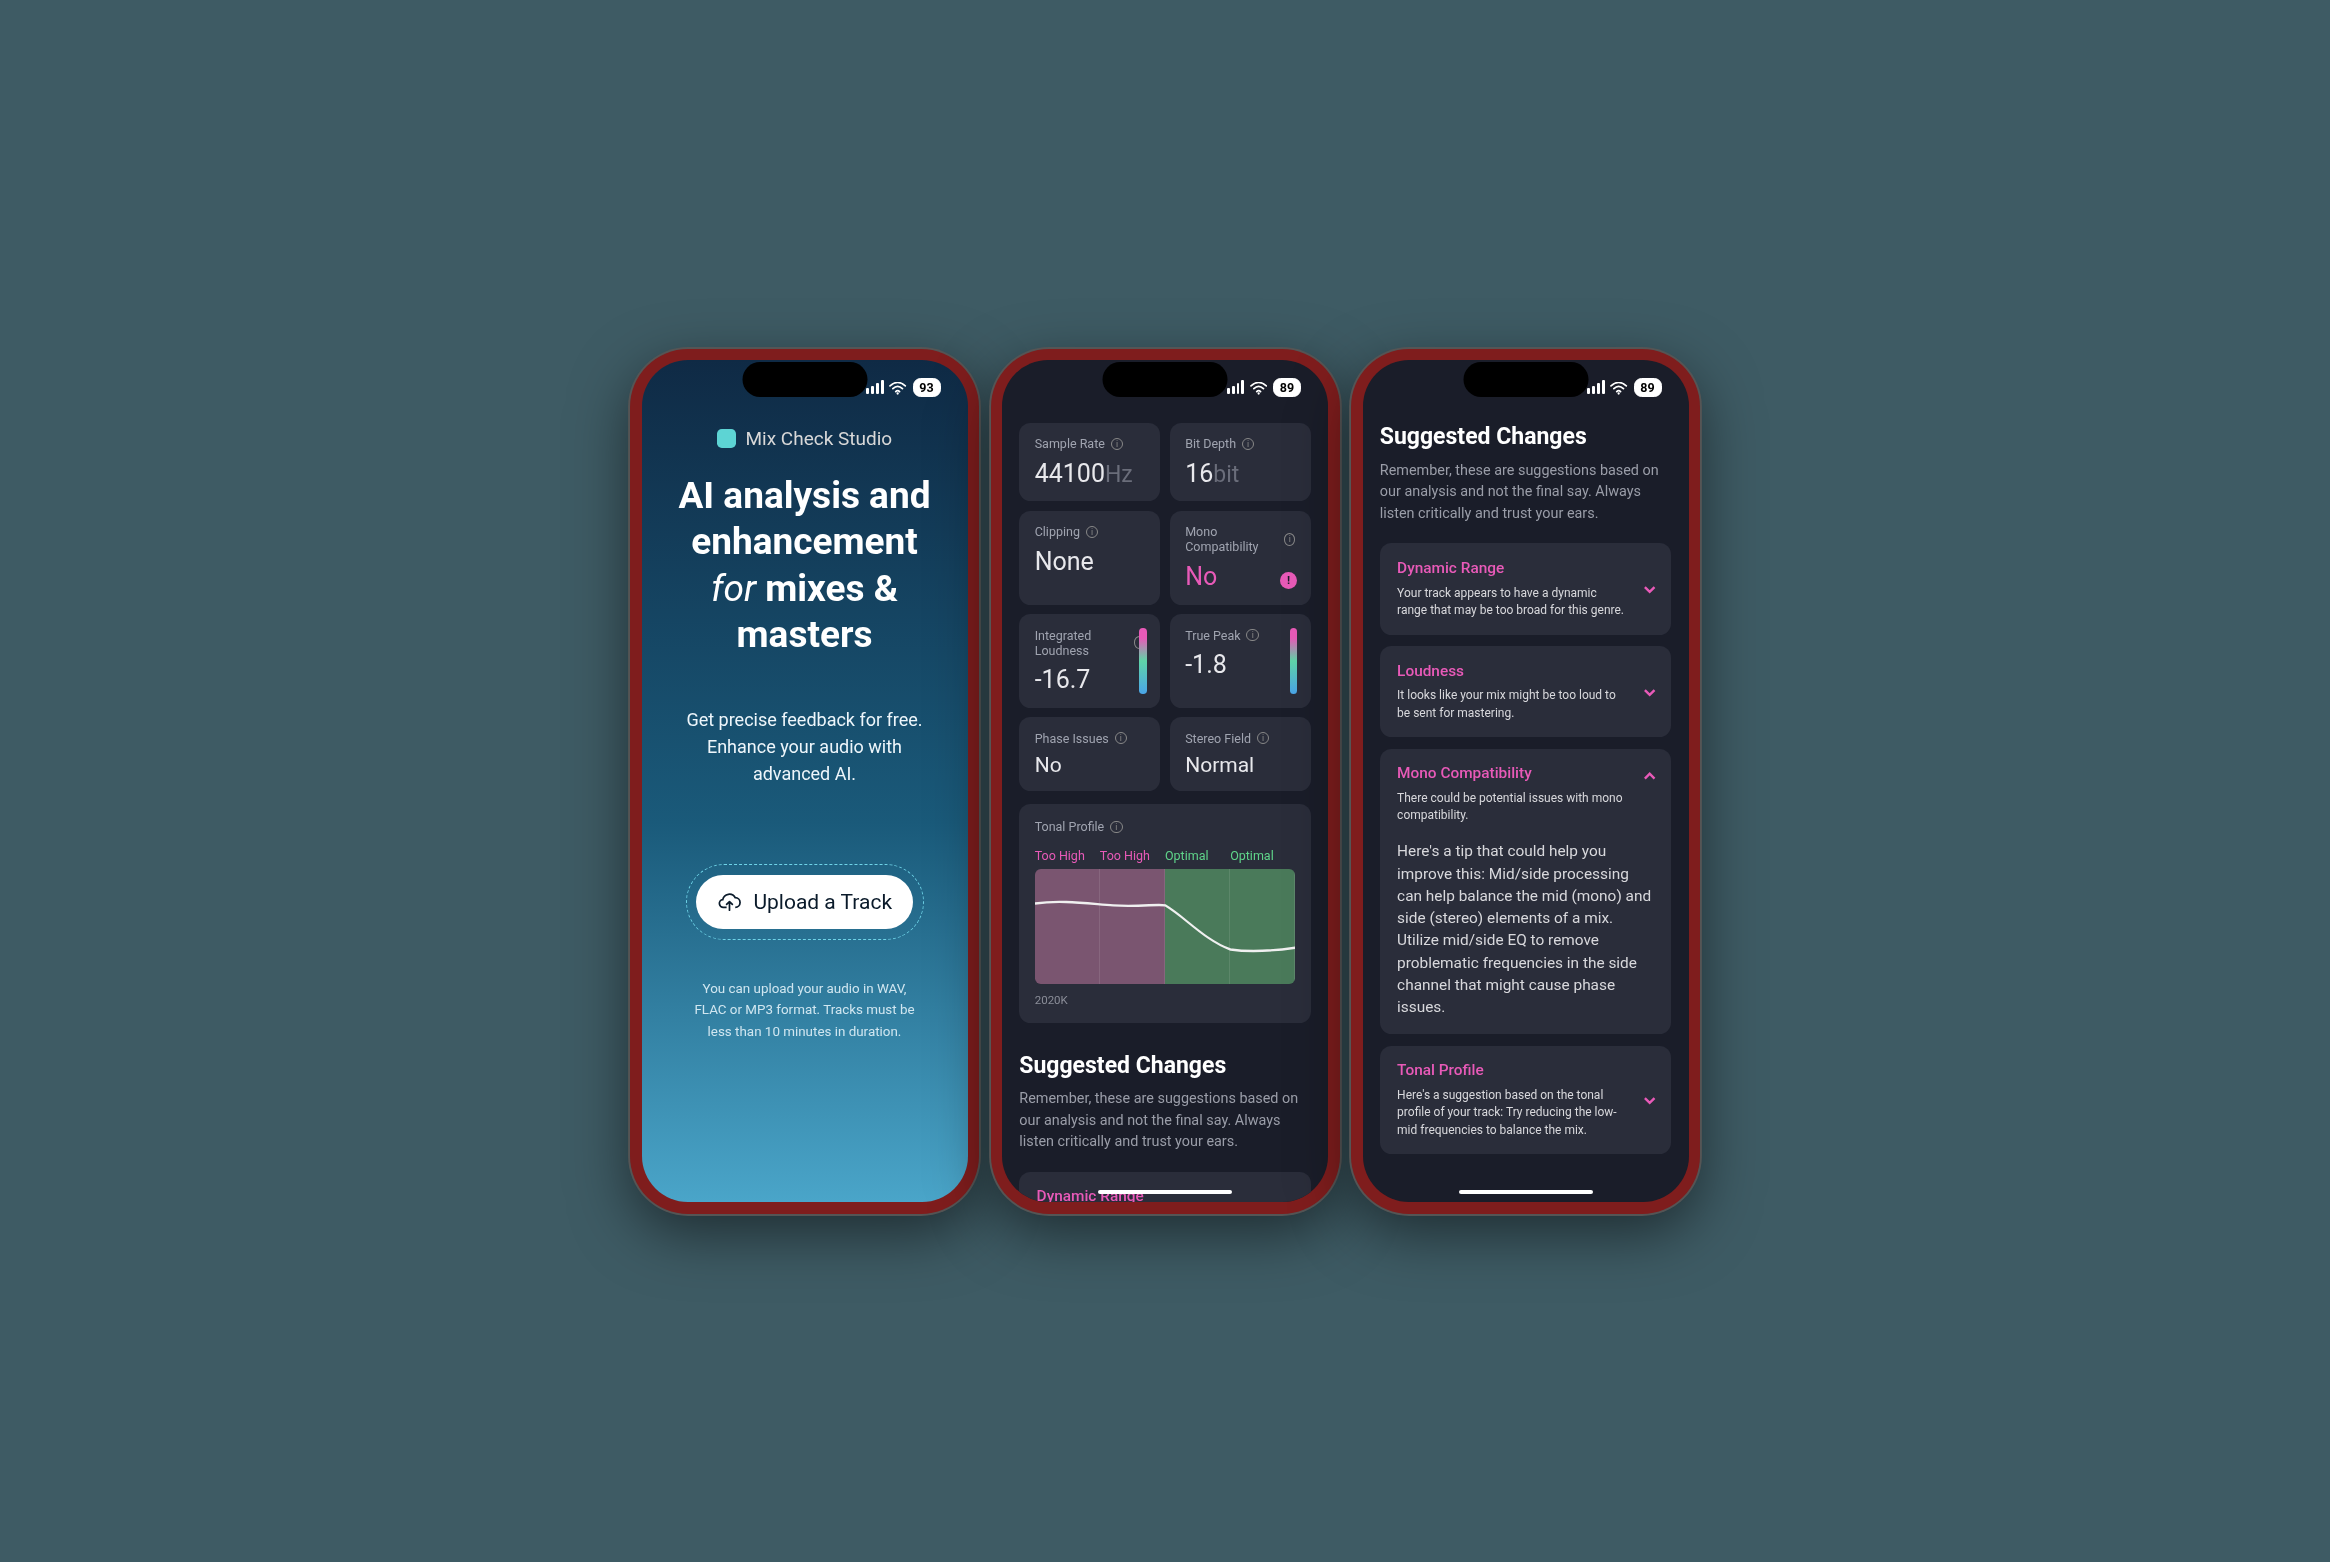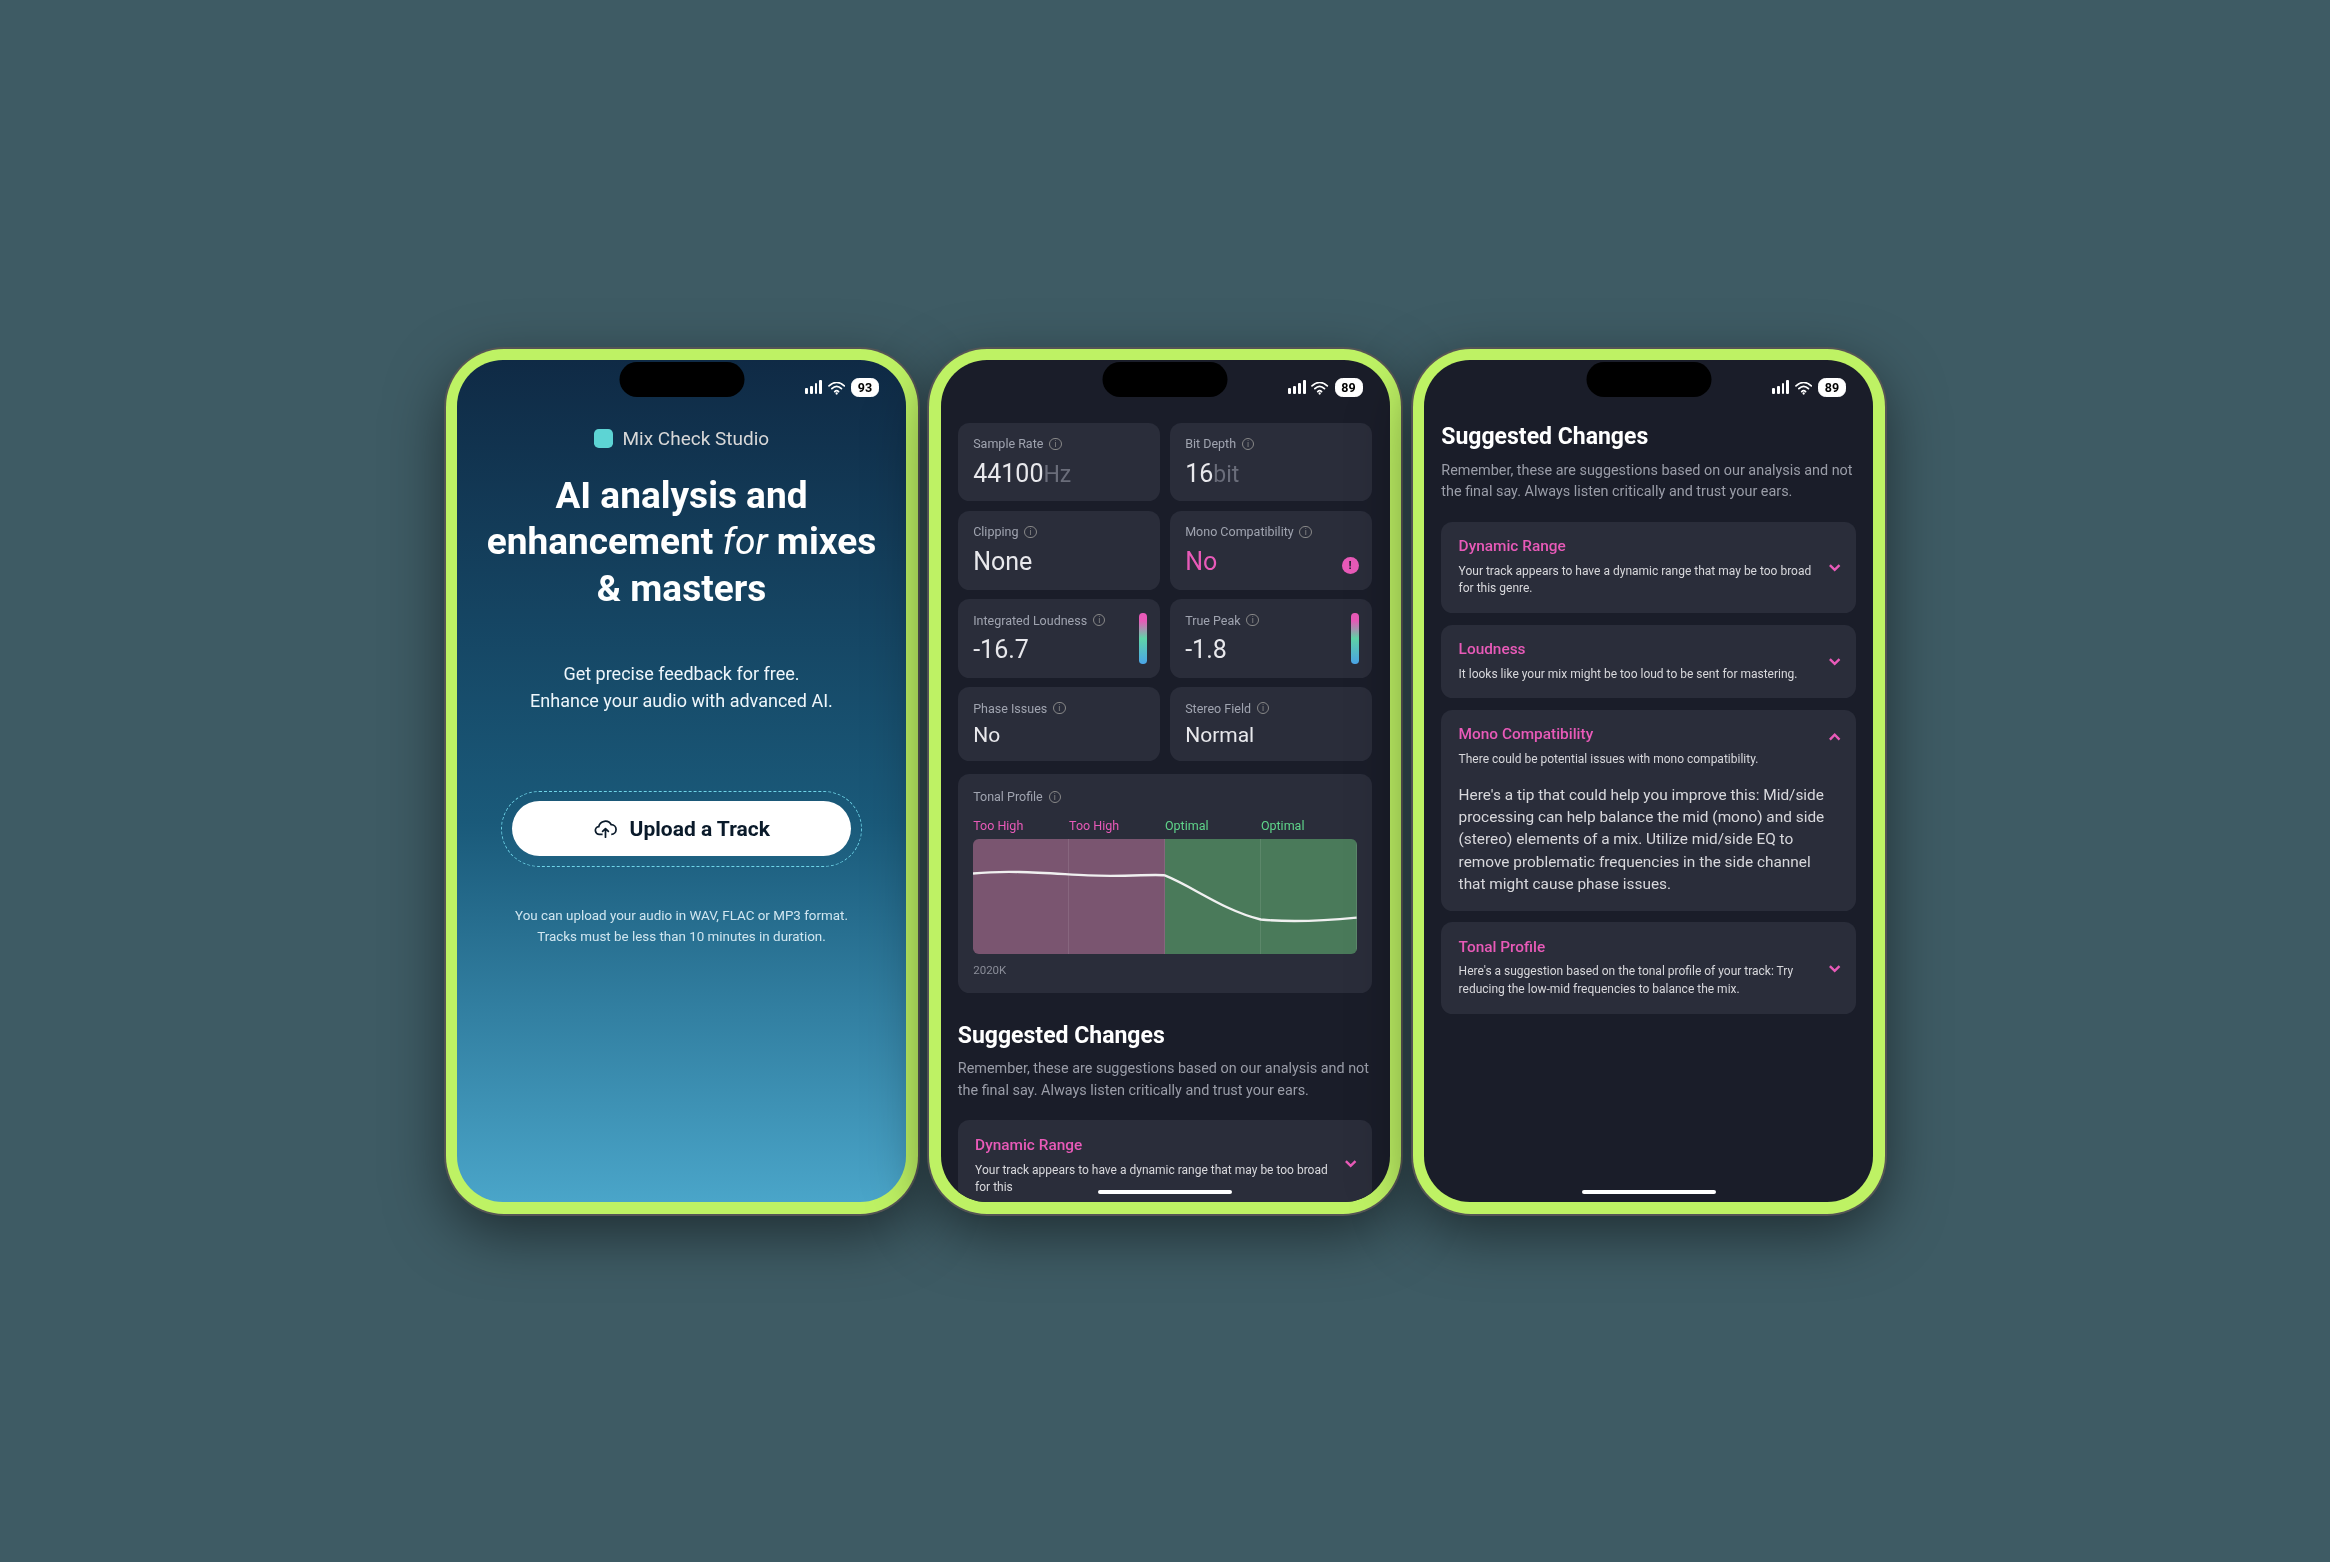--- a/index.html
+++ b/index.html
@@ -7,23 +7,23 @@
     background: #3e5b64;
     font-family: -apple-system, BlinkMacSystemFont, 'Segoe UI', Roboto, Helvetica, Arial, sans-serif;
     display: flex;
     justify-content: center;
     align-items: center;
     min-height: 100vh;
     padding: 19px;
     gap: 11.5px;
   }
   .phone {
-    width: 472px;
+    width: 349px;
     height: 865px;
-    background: #bef264;
+    background: #7f1d1d;
     border-radius: 58px;
     padding: 11.5px;
     box-shadow: 0 0 0 1.9px #555, 0 19px 58px rgba(0,0,0,0.5);
     position: relative;
     flex-shrink: 0;
   }
   .screen {
     width: 100%;
     height: 100%;
     border-radius: 46px;
@@ -110,21 +110,21 @@
   .upload-btn {
     background: #fff;
     color: #0a1a2a;
     border-radius: 35px;
     padding: 15.4px 19px;
     display: flex;
     align-items: center;
     justify-content: center;
     gap: 11.5px;
     font-size: 21px;
-    font-weight: 700;
+    font-weight: 400;
     cursor: pointer;
   }
   .cloud-ico { width: 25px; height: 21px; }
   .s1 .note { text-align: center; font-size: 13.4px; line-height: 1.6; color: #d0e6f0; padding: 0 19px; }
 
   
   .dark {
     background: #1a1d29;
     color: #e8e8ec;
     padding: 63px 17.3px 29px;

